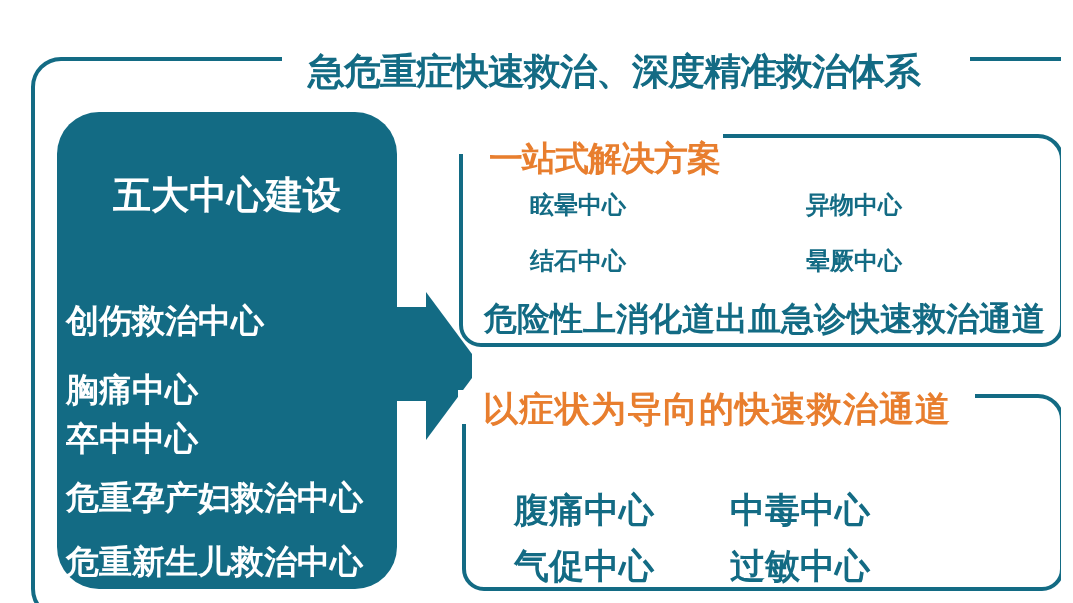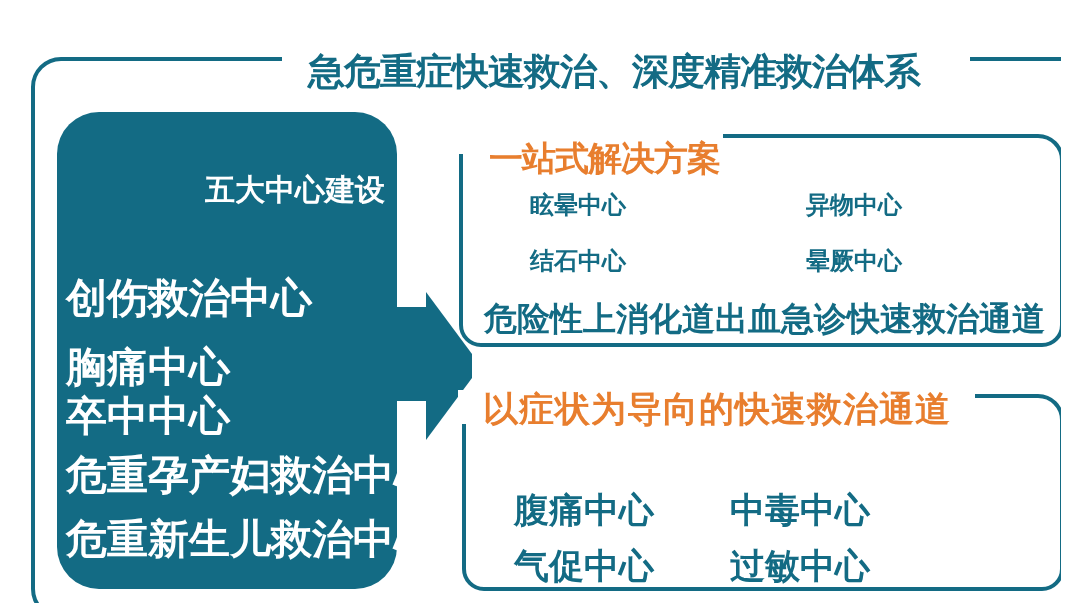--- a/index.html
+++ b/index.html
@@ -41,30 +41,31 @@
 
   
   .left-panel {
     left: 33px; top: 88px;
     width: 340px; height: 477px;
     background: var(--teal);
     border-radius: 42px;
   }
   .left-panel-title {
     left: 0; top: 46px; width: 100%;
-    text-align: right;
-    font-size: 30px;
+    text-align: center;
+    font-size: 38px;
     color: var(--white-text);
     white-space: nowrap;
   }
   .left-item {
     left: 30px;
-    font-size: 41px;
+    font-size: 33px;
     color: var(--white-text);
     white-space: nowrap;
+    margin-top: 28px;
   }
   .left-item-0 { top: 147px; }
   .left-item-1 { top: 206px; }
   .left-item-2 { top: 265px; }
   .left-item-3 { top: 324px; }
   .left-item-4 { top: 388px; }
 
   
   .arrow-shaft {
     left: 370px; top: 283px;

